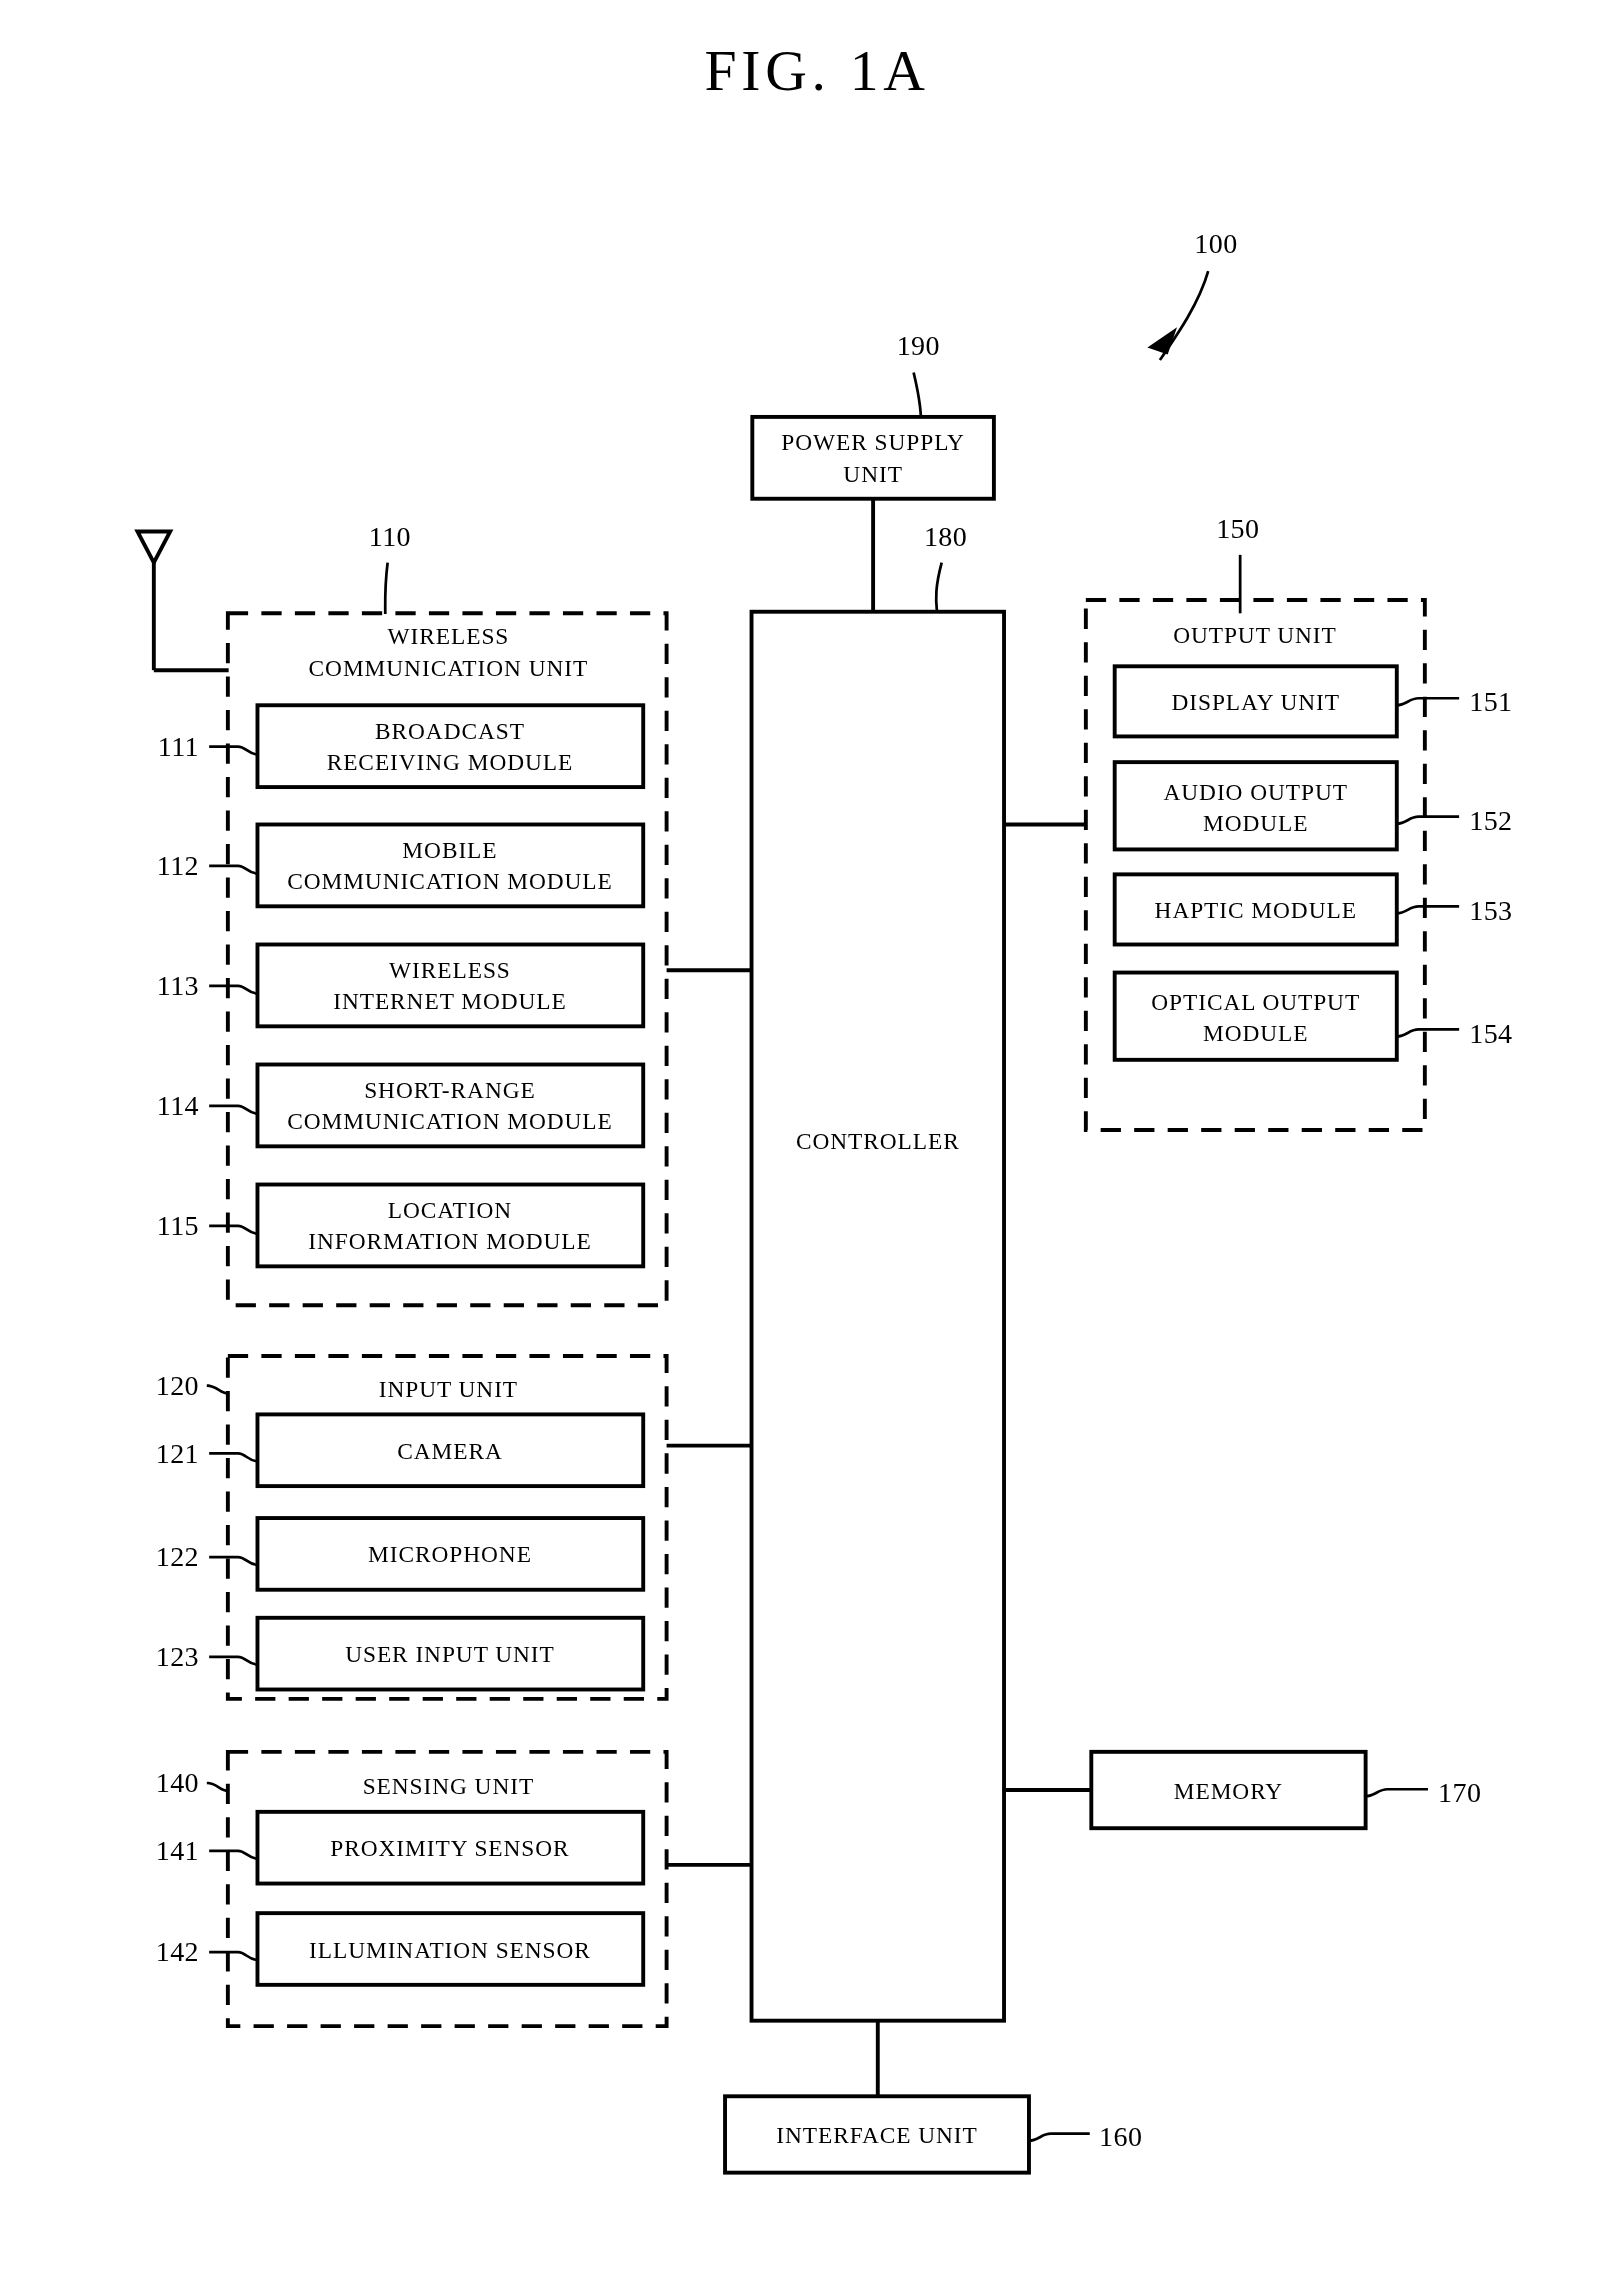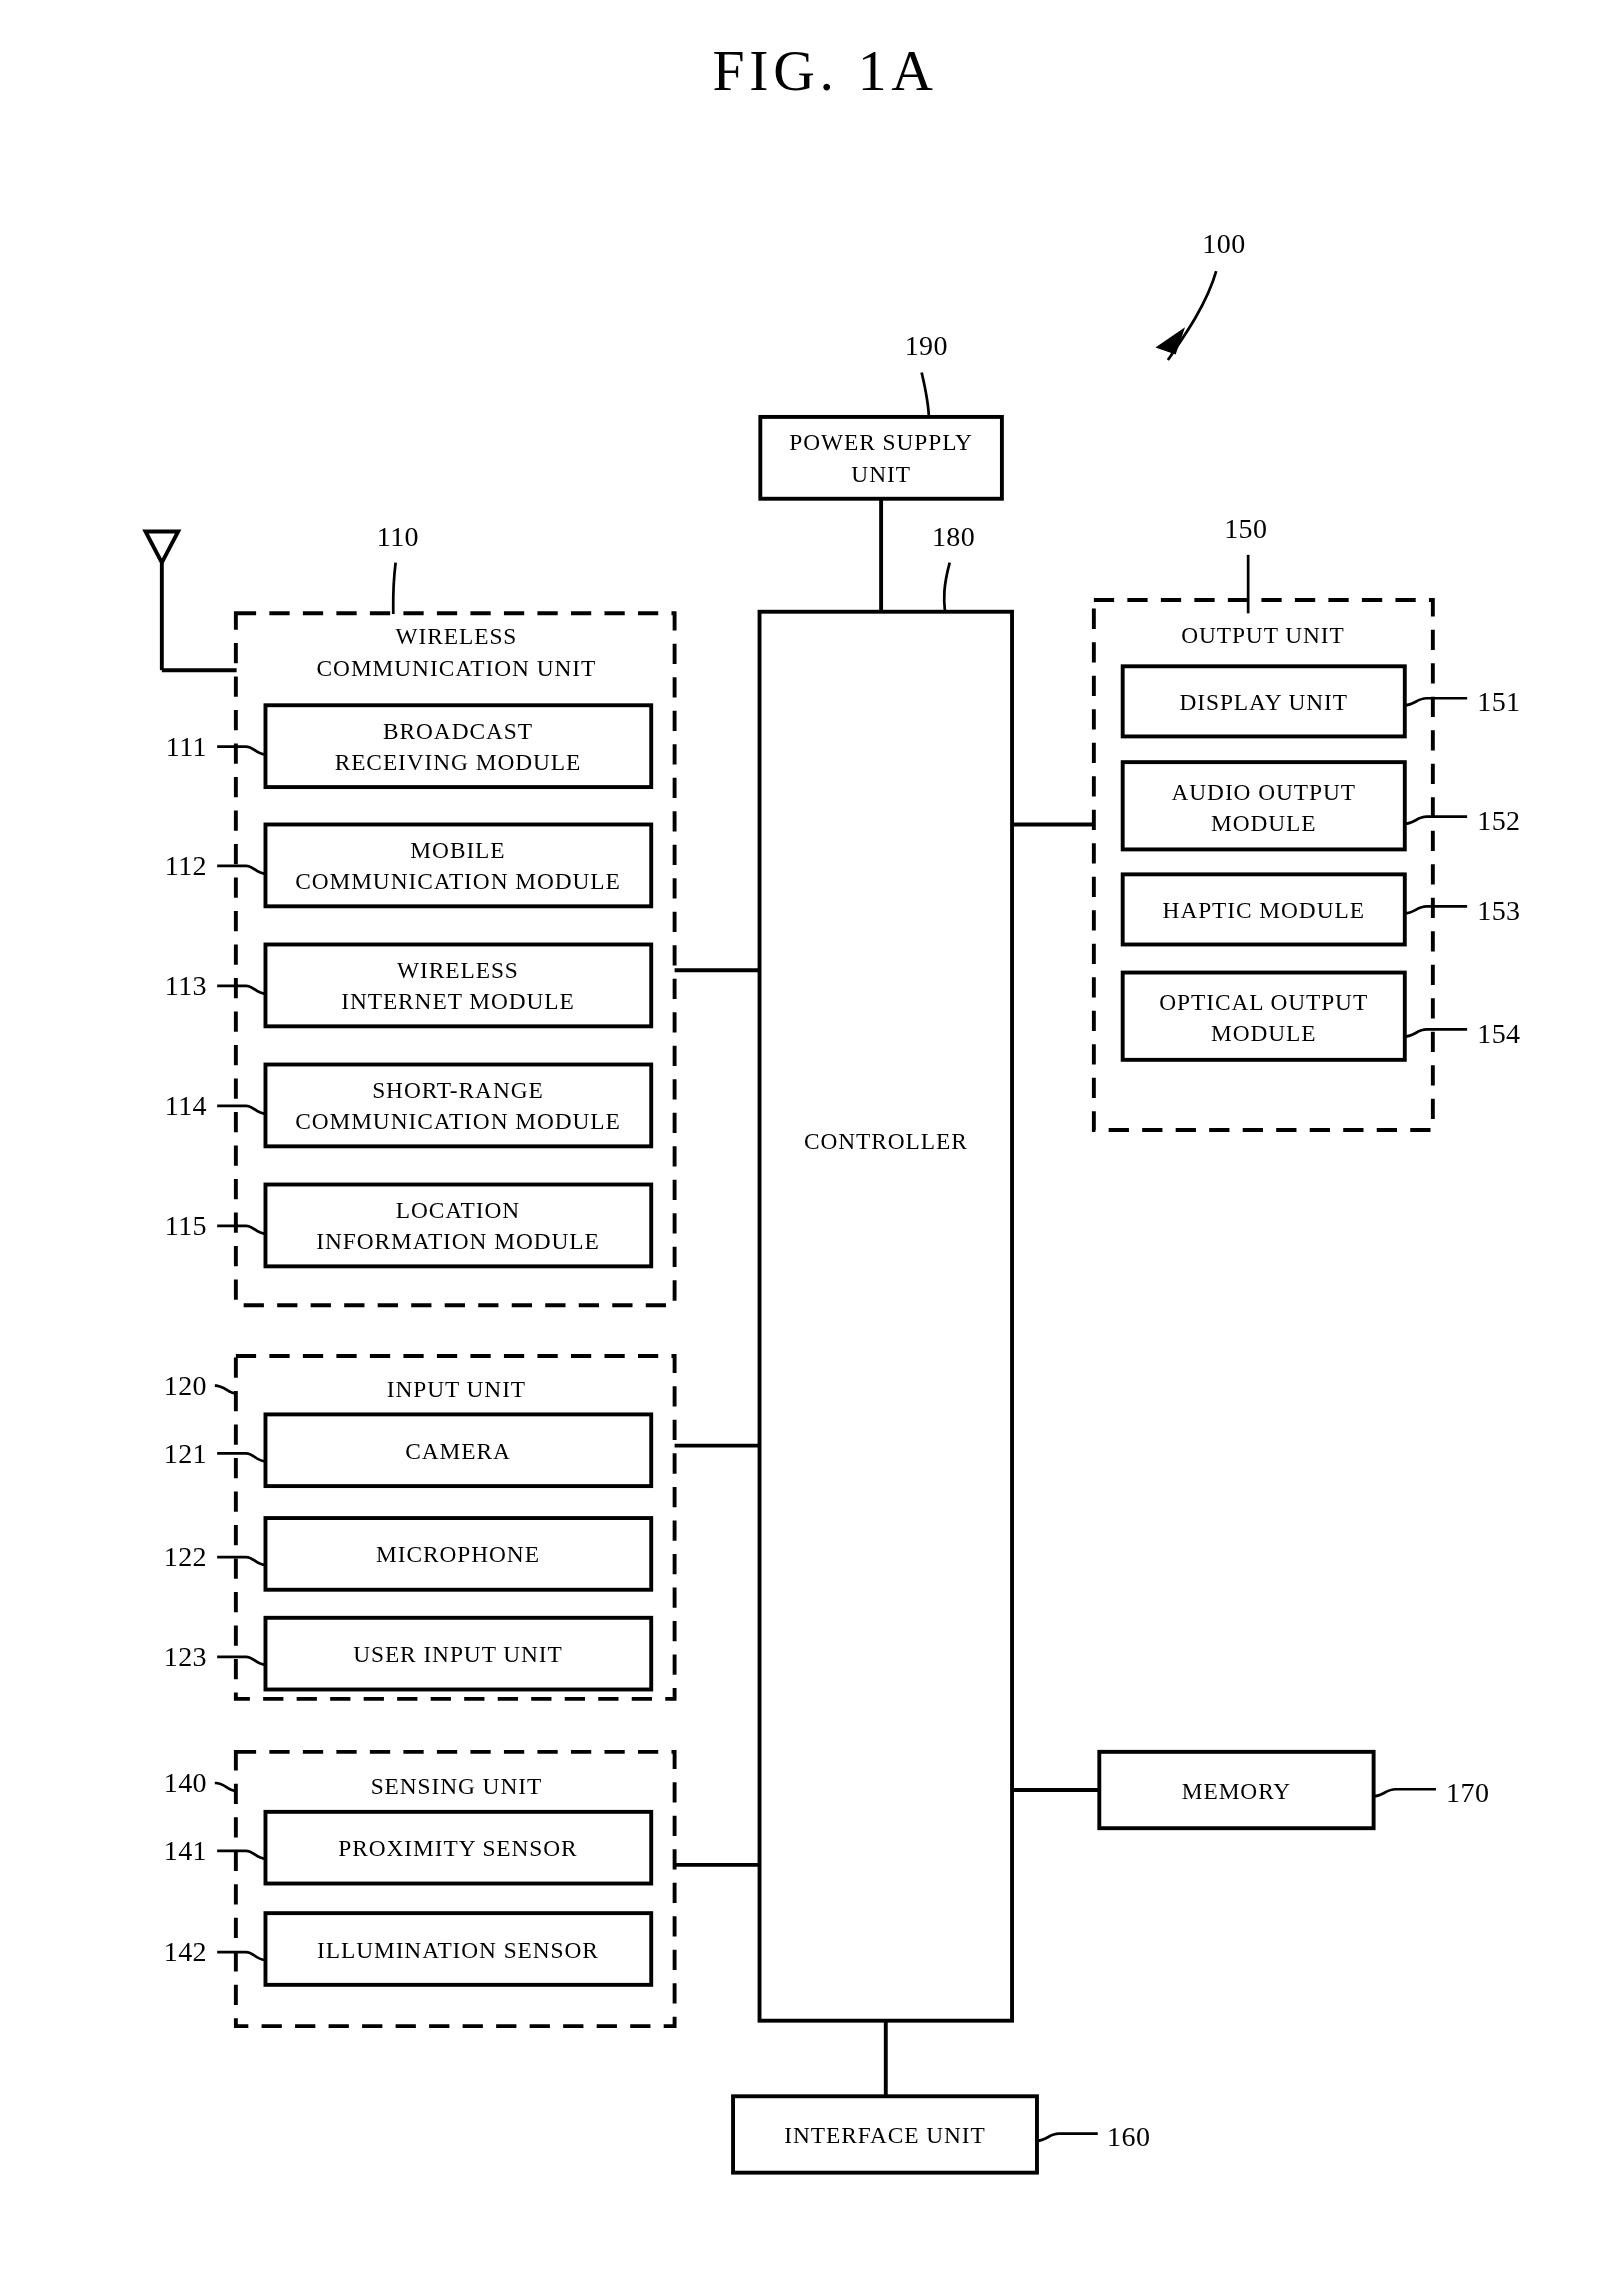--- a/index.html
+++ b/index.html
@@ -9,21 +9,21 @@
   }
   body {
     width: 1618px;
     height: 2295px;
     font-family: "Liberation Serif", "DejaVu Serif", serif;
     position: relative;
     overflow: hidden;
   }
   #figure-root {
     position: absolute;
-    left: 16px;
+    left: 8px;
     top: 0;
     width: 1298px;
     height: 2295px;
   }
   svg {
     display: block;
   }
   .fig-title {
     font-family: "Liberation Serif", "DejaVu Serif", serif;
     font-size: 74px;

